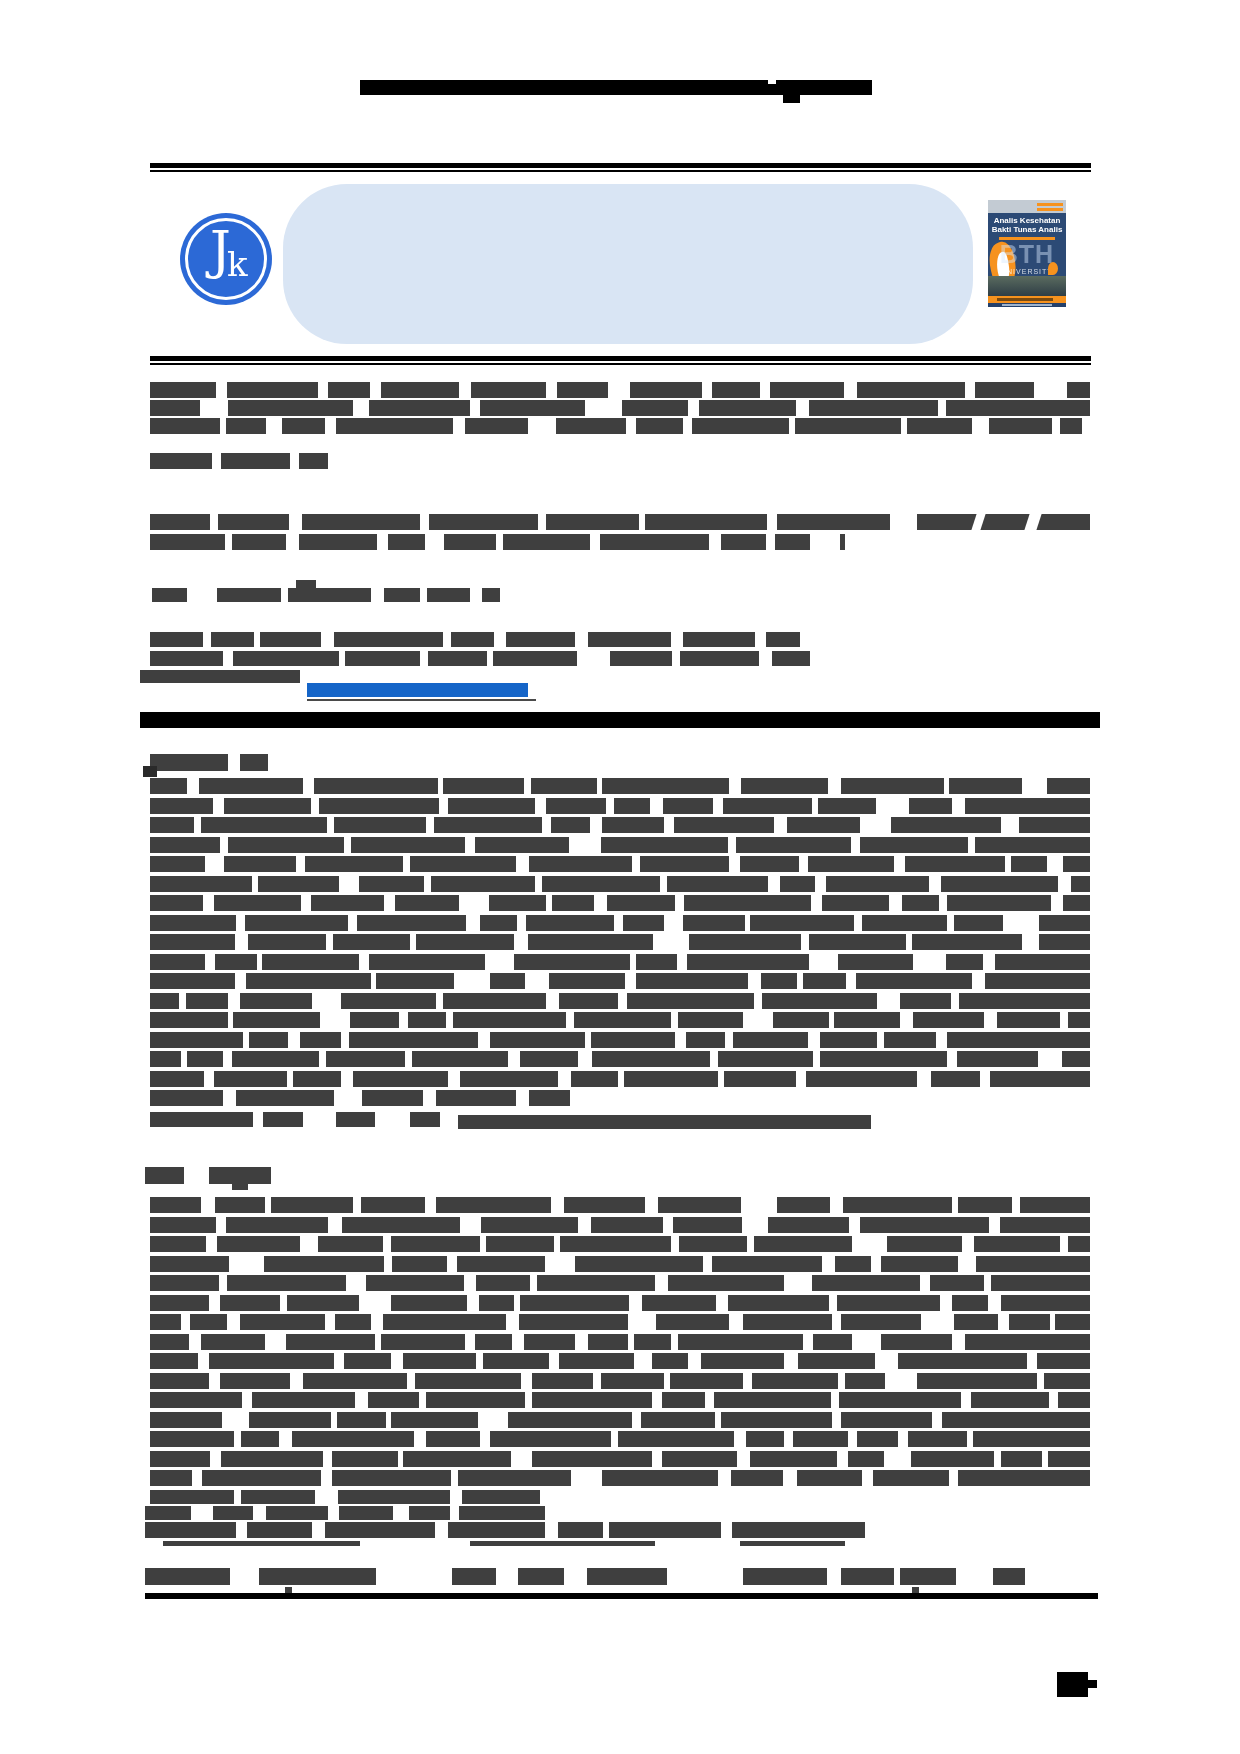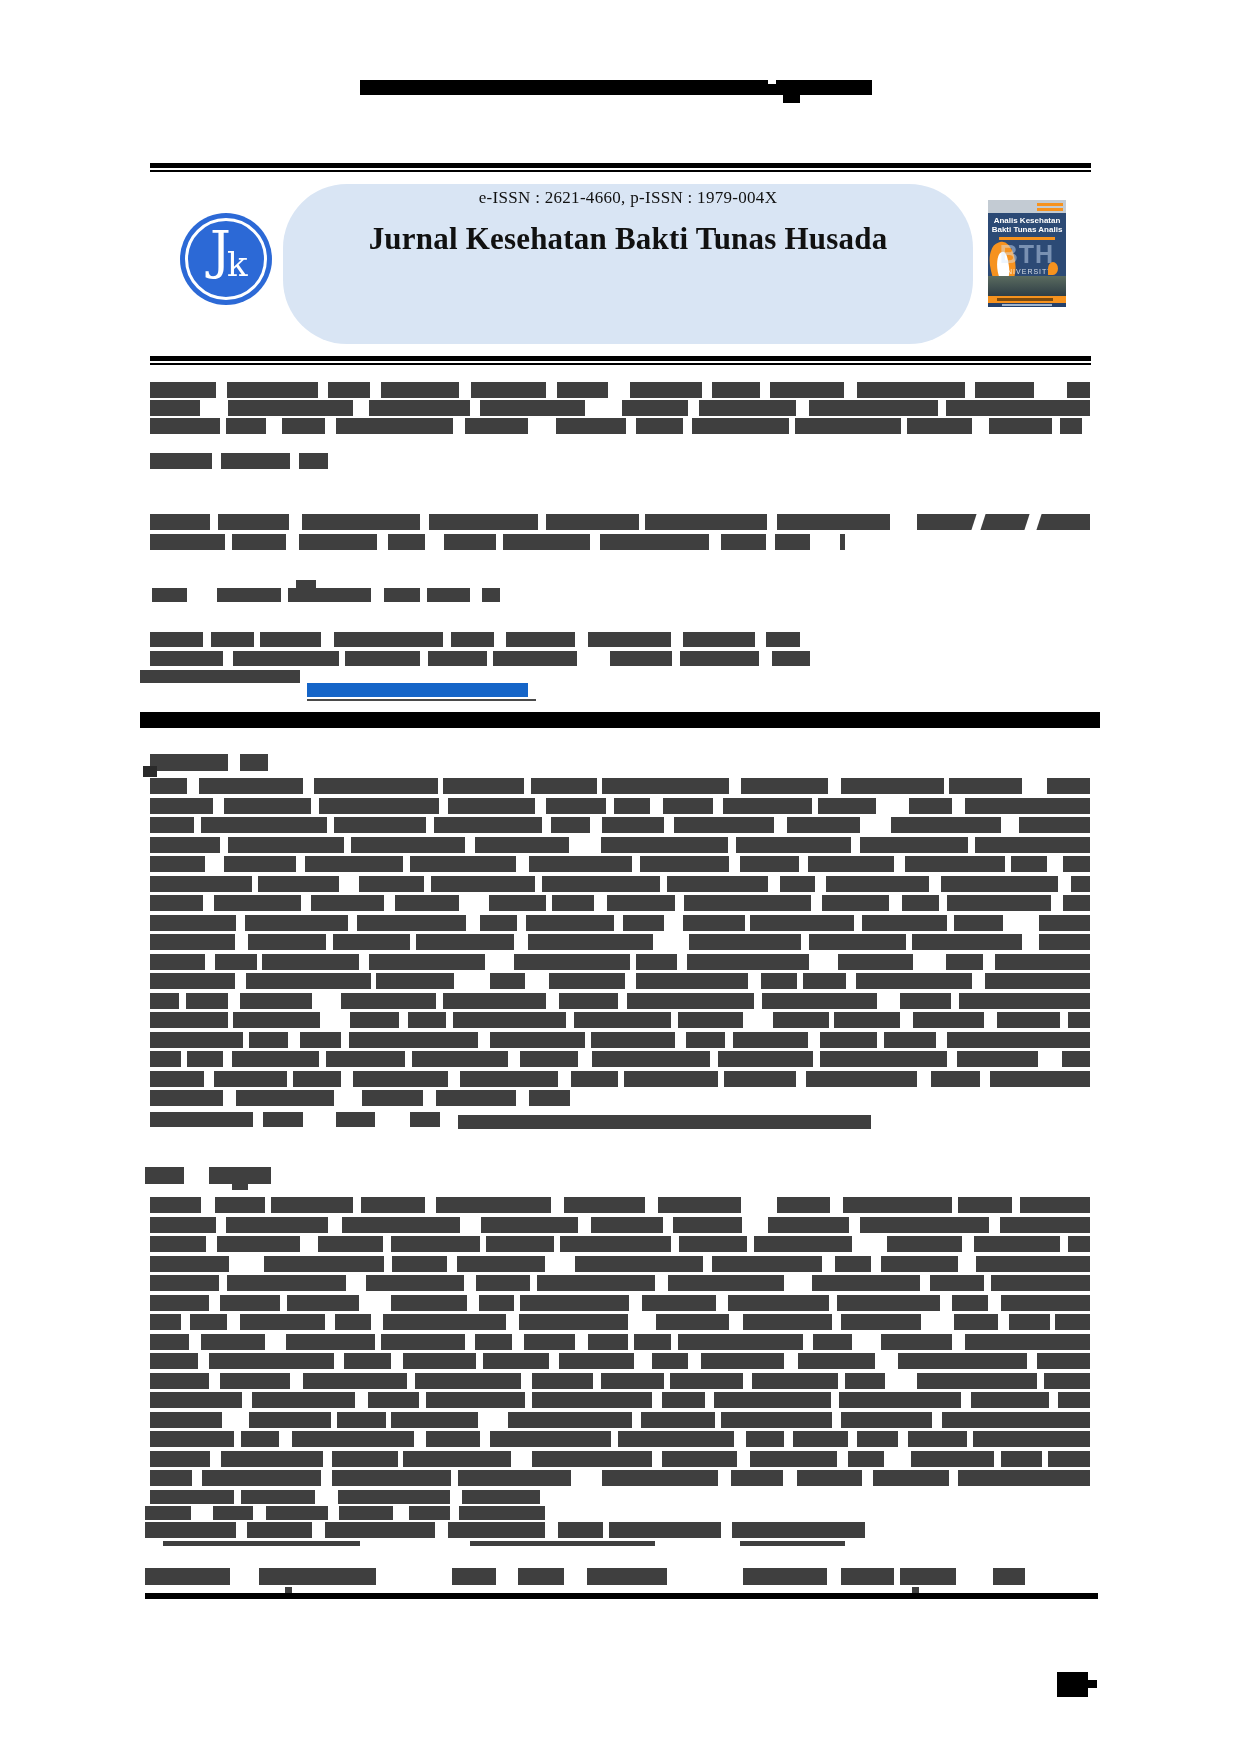--- a/index.html
+++ b/index.html
@@ -51,22 +51,20 @@
 </style>
 </head>
 <body>
 
 <div class="page">
 
   <div class="abs rule" style="top:163px;height:5px;"></div>
   <div class="abs rule" style="top:170px;height:2px;"></div>
 
   <div class="abs banner"></div>
-  <div class="abs banner-text issn">e-ISSN : 2621-4660, p-ISSN : 1979-004X</div>
-  <div class="abs banner-text jtitle">Jurnal Kesehatan Bakti Tunas Husada</div>
 
   <div class="abs logo">
     <div class="logo-ring"></div>
     <span class="logo-j">J</span>
     <span class="logo-k">k</span>
   </div>
 
   <div class="abs cover">
     <div class="cover-topstrip">
       <div class="cover-topbar1"></div>

